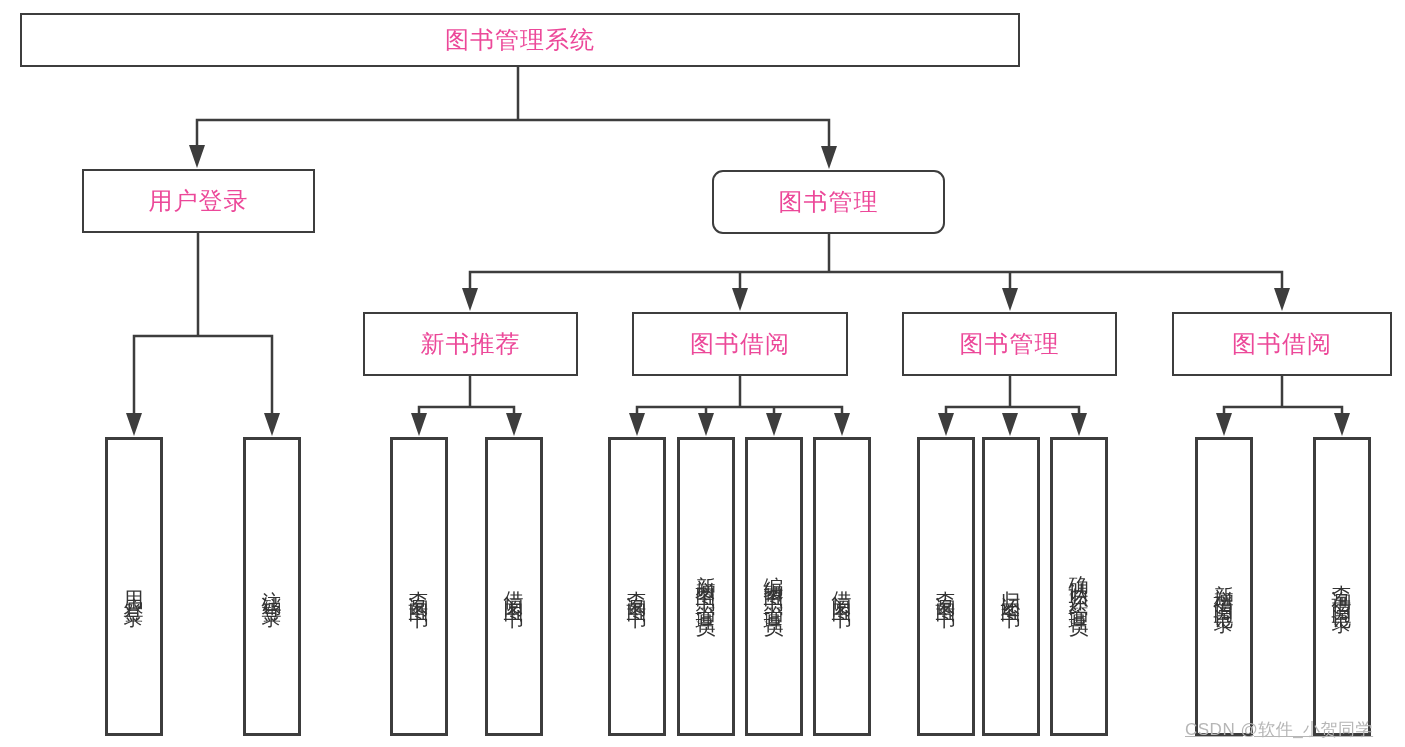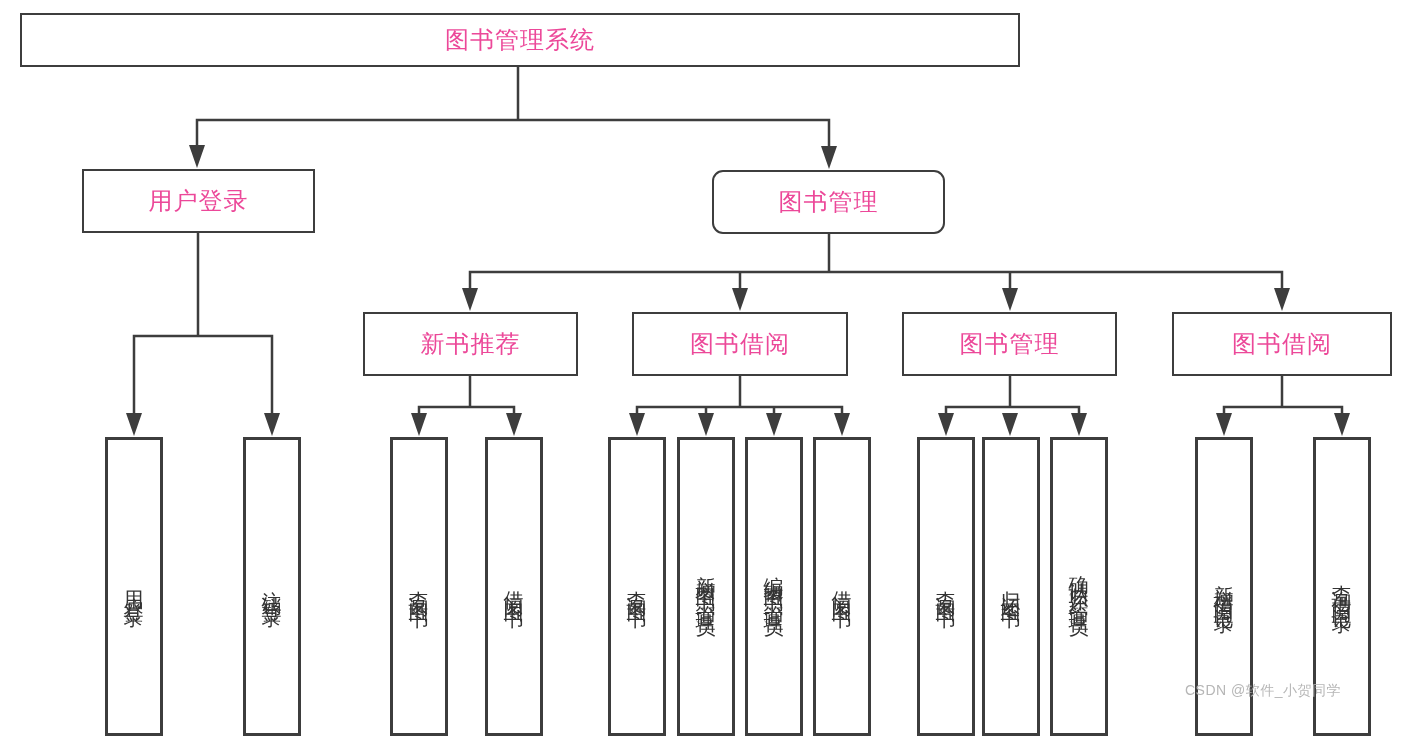--- a/index.html
+++ b/index.html
@@ -52,23 +52,23 @@
   #l-bb-query{left:608px;}
   #l-bb-add{left:677px;}
   #l-bb-edit{left:745px;}
   #l-bb-borrow{left:813px;}
   #l-cb-query{left:917px;}
   #l-cb-return{left:982px;}
   #l-cb-confirm{left:1050px;}
   #l-br-add{left:1195px;}
   #l-br-query{left:1313px;}
   #watermark{
-    position:absolute;left:1185px;top:682px;
-    font-size:14px;letter-spacing:0.5px;
-    color:#b6b6b6;z-index:5;white-space:nowrap;
+    position:absolute;left:1185px;top:718px;
+    font-size:17px;letter-spacing:0.5px;
+    color:#b6b6b6;z-index:5;white-space:nowrap;text-decoration:underline;
   }
 </style>
 </head>
 <body>
 
 <div id="stage">
 
   <svg id="connectors" viewBox="0 0 1405 747" xmlns="http://www.w3.org/2000/svg">
     <g stroke="#3d3d3d" stroke-width="2.5" fill="none" stroke-linecap="square">
       <path d="M518 67 V120 M197 120 H829 M197 120 V150 M829 120 V152"></path>

